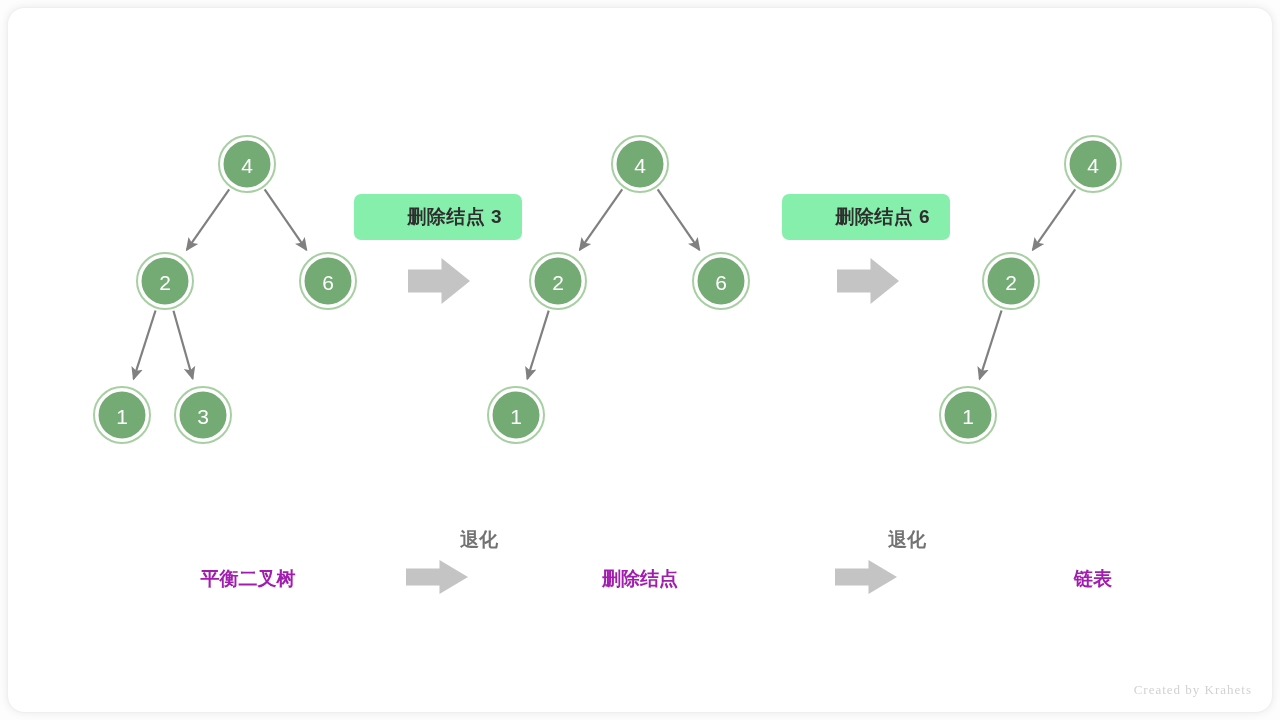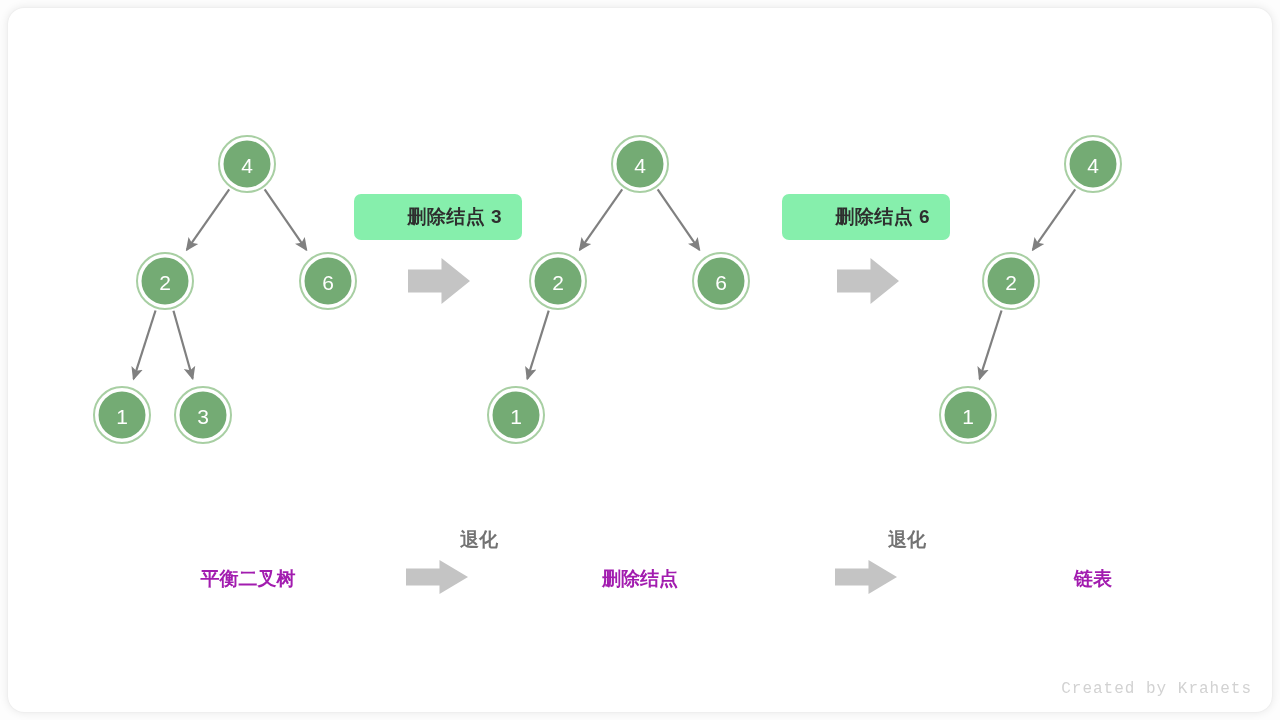--- a/index.html
+++ b/index.html
@@ -72,22 +72,22 @@
     font-weight: bold;
     color: #a21caf;
     text-align: center;
     white-space: nowrap;
     transform: translateX(-50%);
   }
   .watermark {
     position: absolute;
     right: 28px;
     bottom: 22px;
-    font-family: Liberation Mono, monospace;
-    font-size: 16px;
+    font-family: Liberation Serif, serif;
+    font-size: 13px;
     color: #d2d2d2;
     letter-spacing: 1px;
     white-space: nowrap;
   }
 </style>
 </head>
 <body>
 
 <div id="stage">
   <div id="card"></div>

